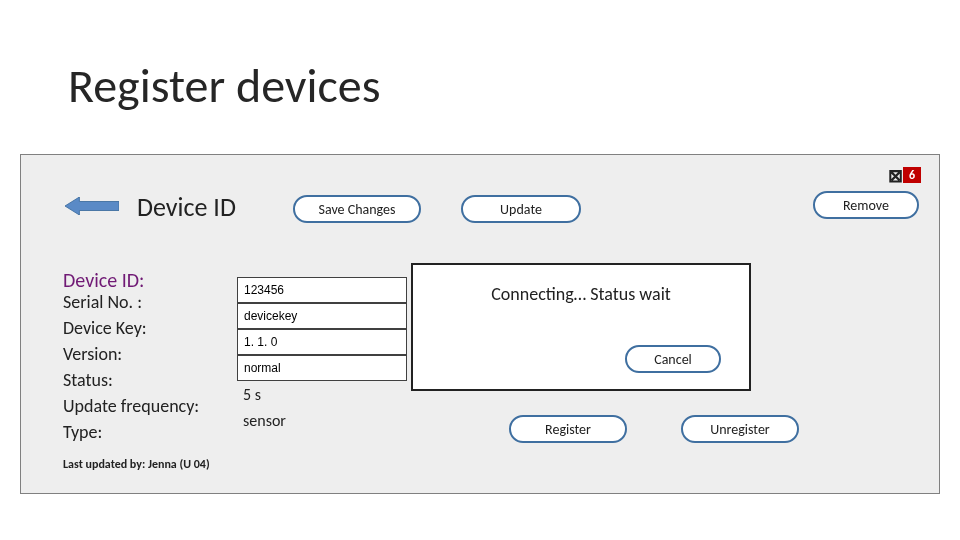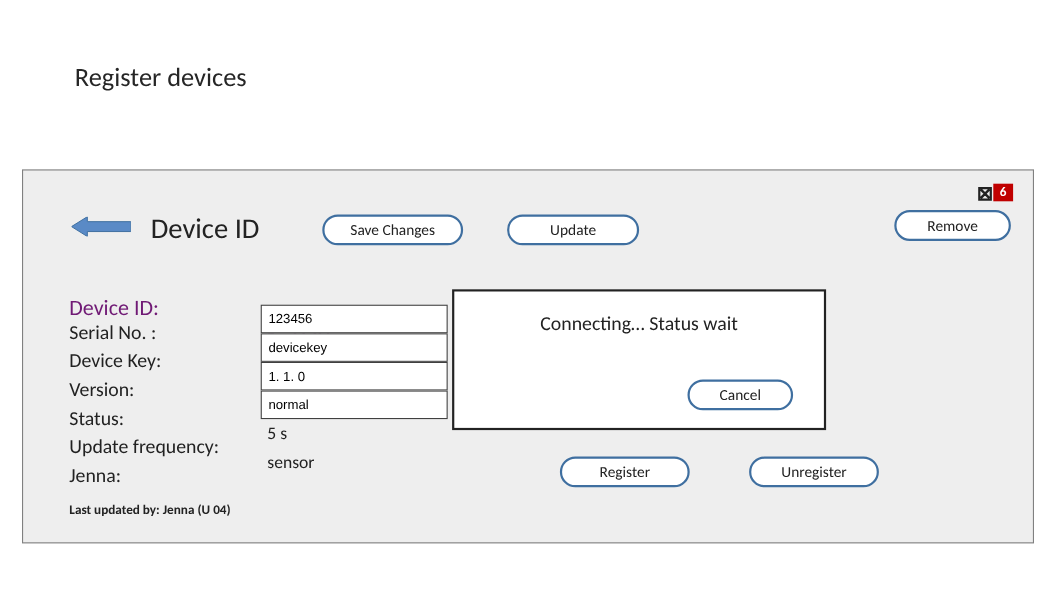--- a/index.html
+++ b/index.html
@@ -1,18 +1,18 @@
 <!DOCTYPE html>
 <html><head>
 <meta charset="utf-8">
 <style>
   * { box-sizing: border-box; margin: 0; padding: 0; }
   html, body { width: 960px; height: 540px; font-family: "Segoe UI", Calibri, Arial, sans-serif; background: #fff; overflow: hidden; }
 
-  .slide-title { font-size: 24px; font-weight: 300; color: #262626; position: absolute; left: 68px; top: 56px; }
+  .slide-title { font-size: 48px; font-weight: 300; color: #262626; position: absolute; left: 68px; top: 56px; }
 
   .panel {
     position: absolute;
     left: 20px; top: 154px;
     width: 920px; height: 340px;
     background: #eeeeee;
     border: 1px solid #808080;
   }
 
   .back-arrow {
@@ -160,21 +160,21 @@
     </div>
     <div class="drow">
       <span class="dlabel">Status:</span>
       <input value="normal" style="">
     </div>
     <div class="drow">
       <span class="dlabel">Update frequency:</span>
       <span class="plain-val">5 s</span>
     </div>
     <div class="drow">
-      <span class="dlabel">Jenna:</span>
+      <span class="dlabel">Type:</span>
       <span class="plain-val">sensor</span>
     </div>
   </div>
 
   <div class="lower-btns">
     <div class="pill-btn">Register</div>
     <div class="pill-btn">Unregister</div>
   </div>
 
   <div class="modal">

